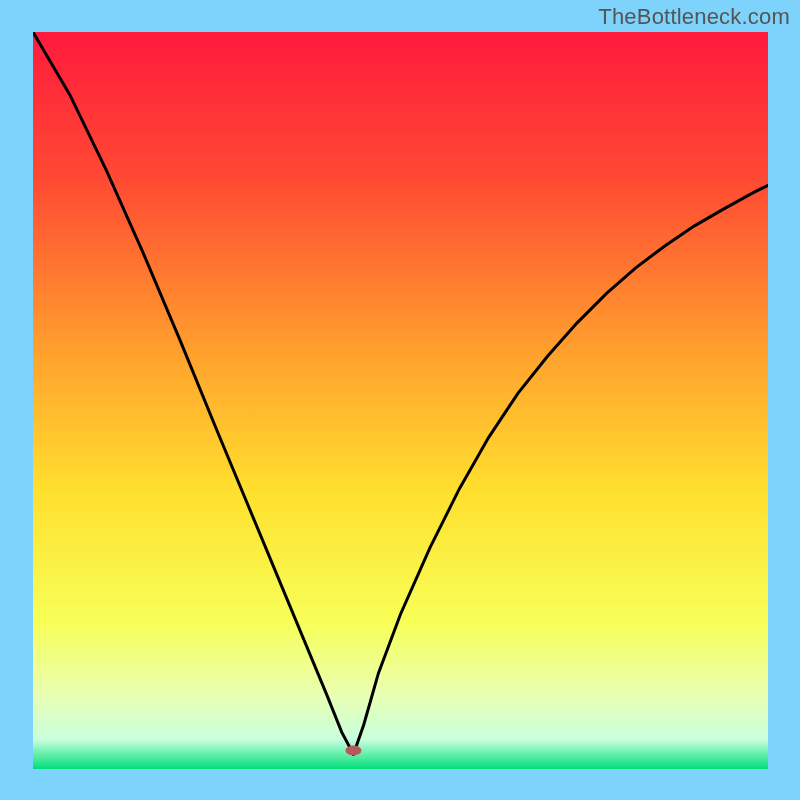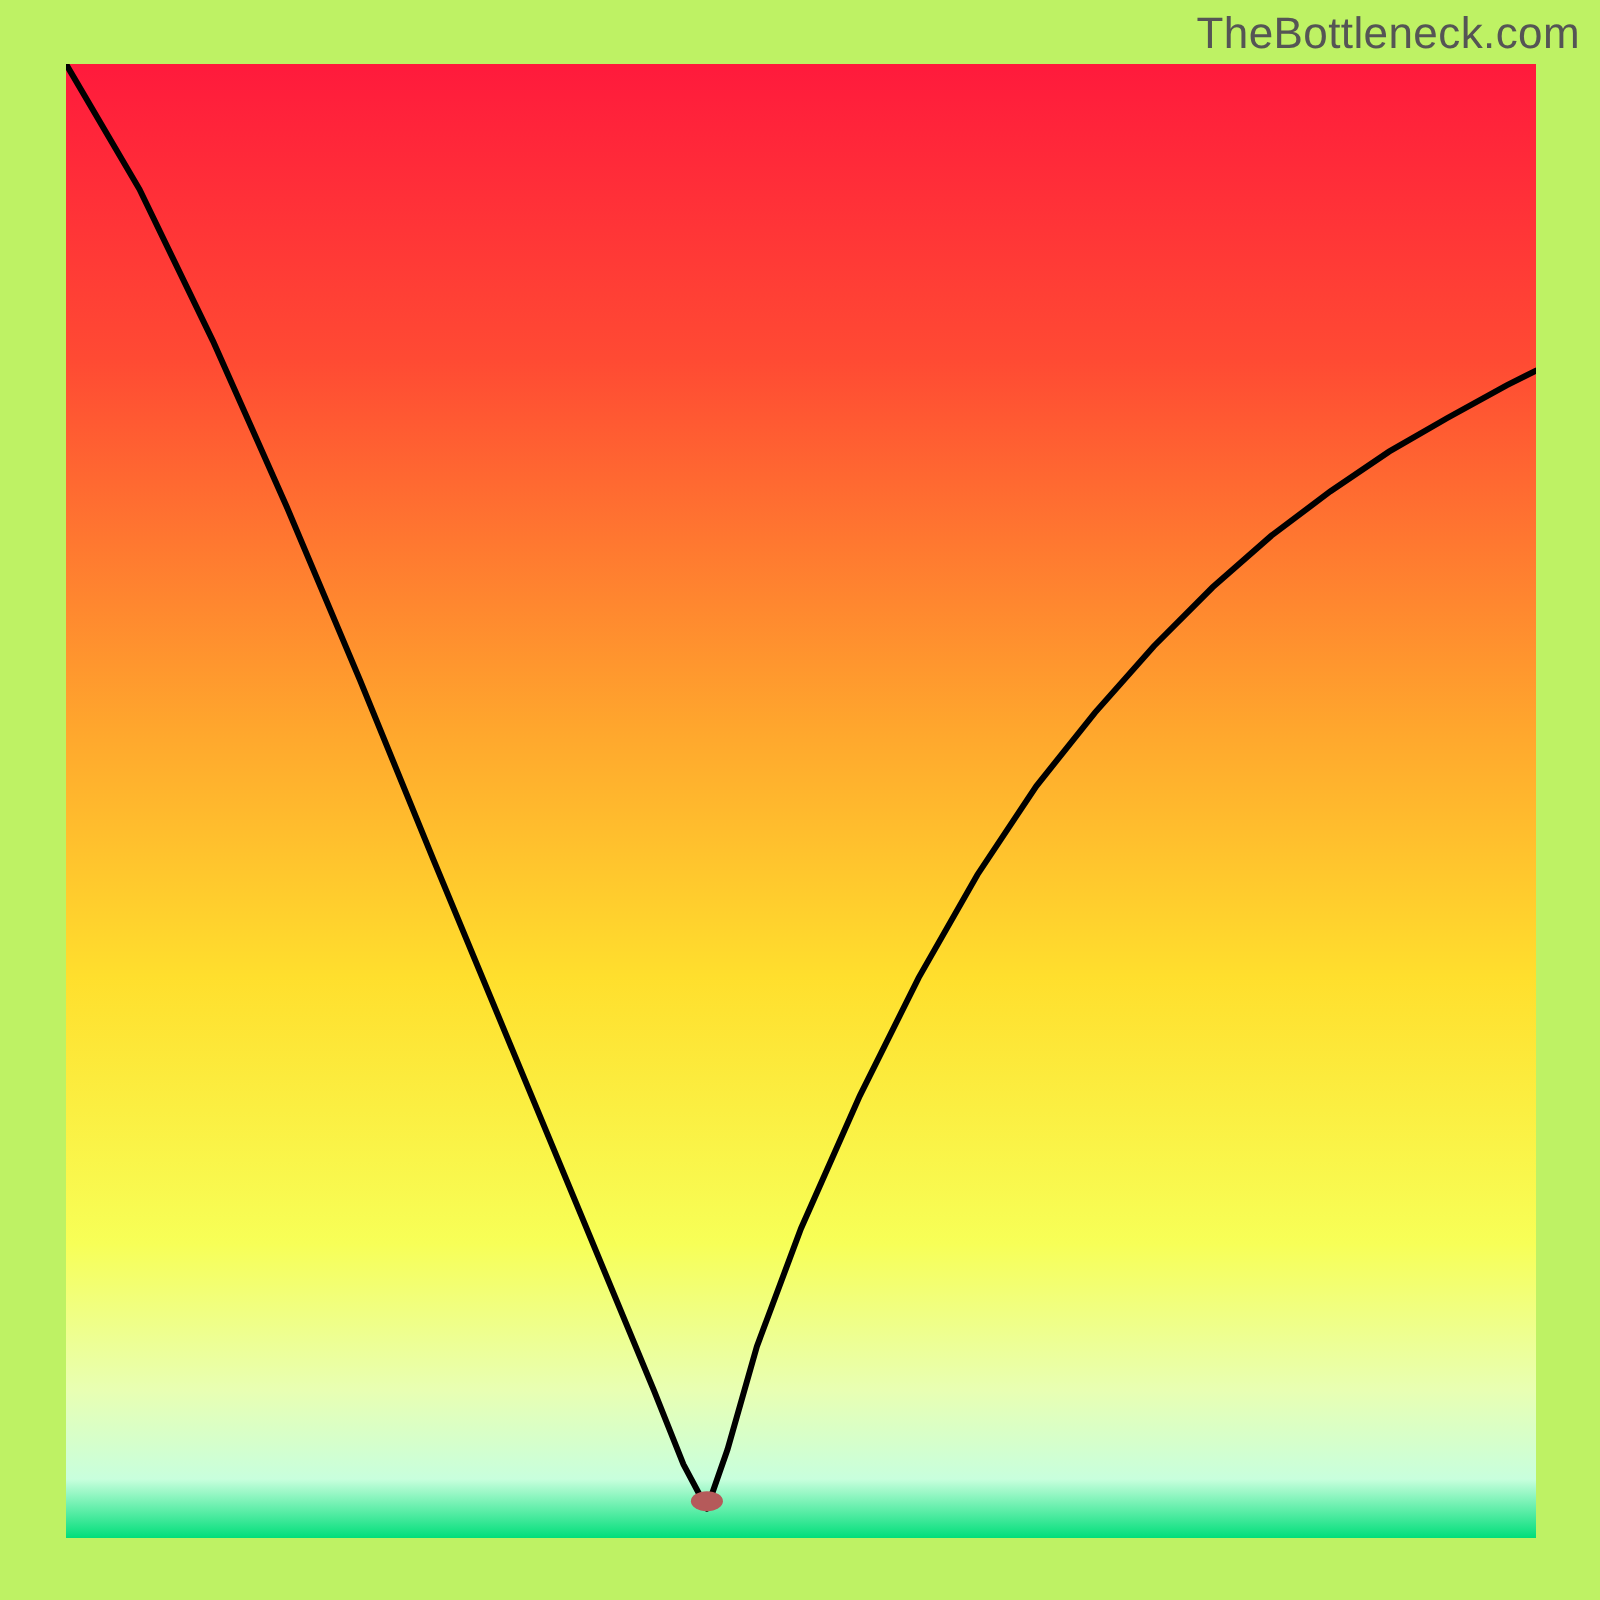--- a/index.html
+++ b/index.html
@@ -8,21 +8,21 @@
     width: 800px;
     height: 800px;
     overflow: hidden;
     font-family: Arial, Helvetica, sans-serif;
     background: #000;
   }
   .frame {
     position: relative;
     width: 800px;
     height: 800px;
-    background: #bef264;
+    background: #7dd3fc;
   }
   .watermark {
     position: absolute;
     top: 4px;
     right: 10px;
     color: #555;
     font-size: 22px;
     font-weight: 500;
     letter-spacing: 0.2px;
     z-index: 3;

